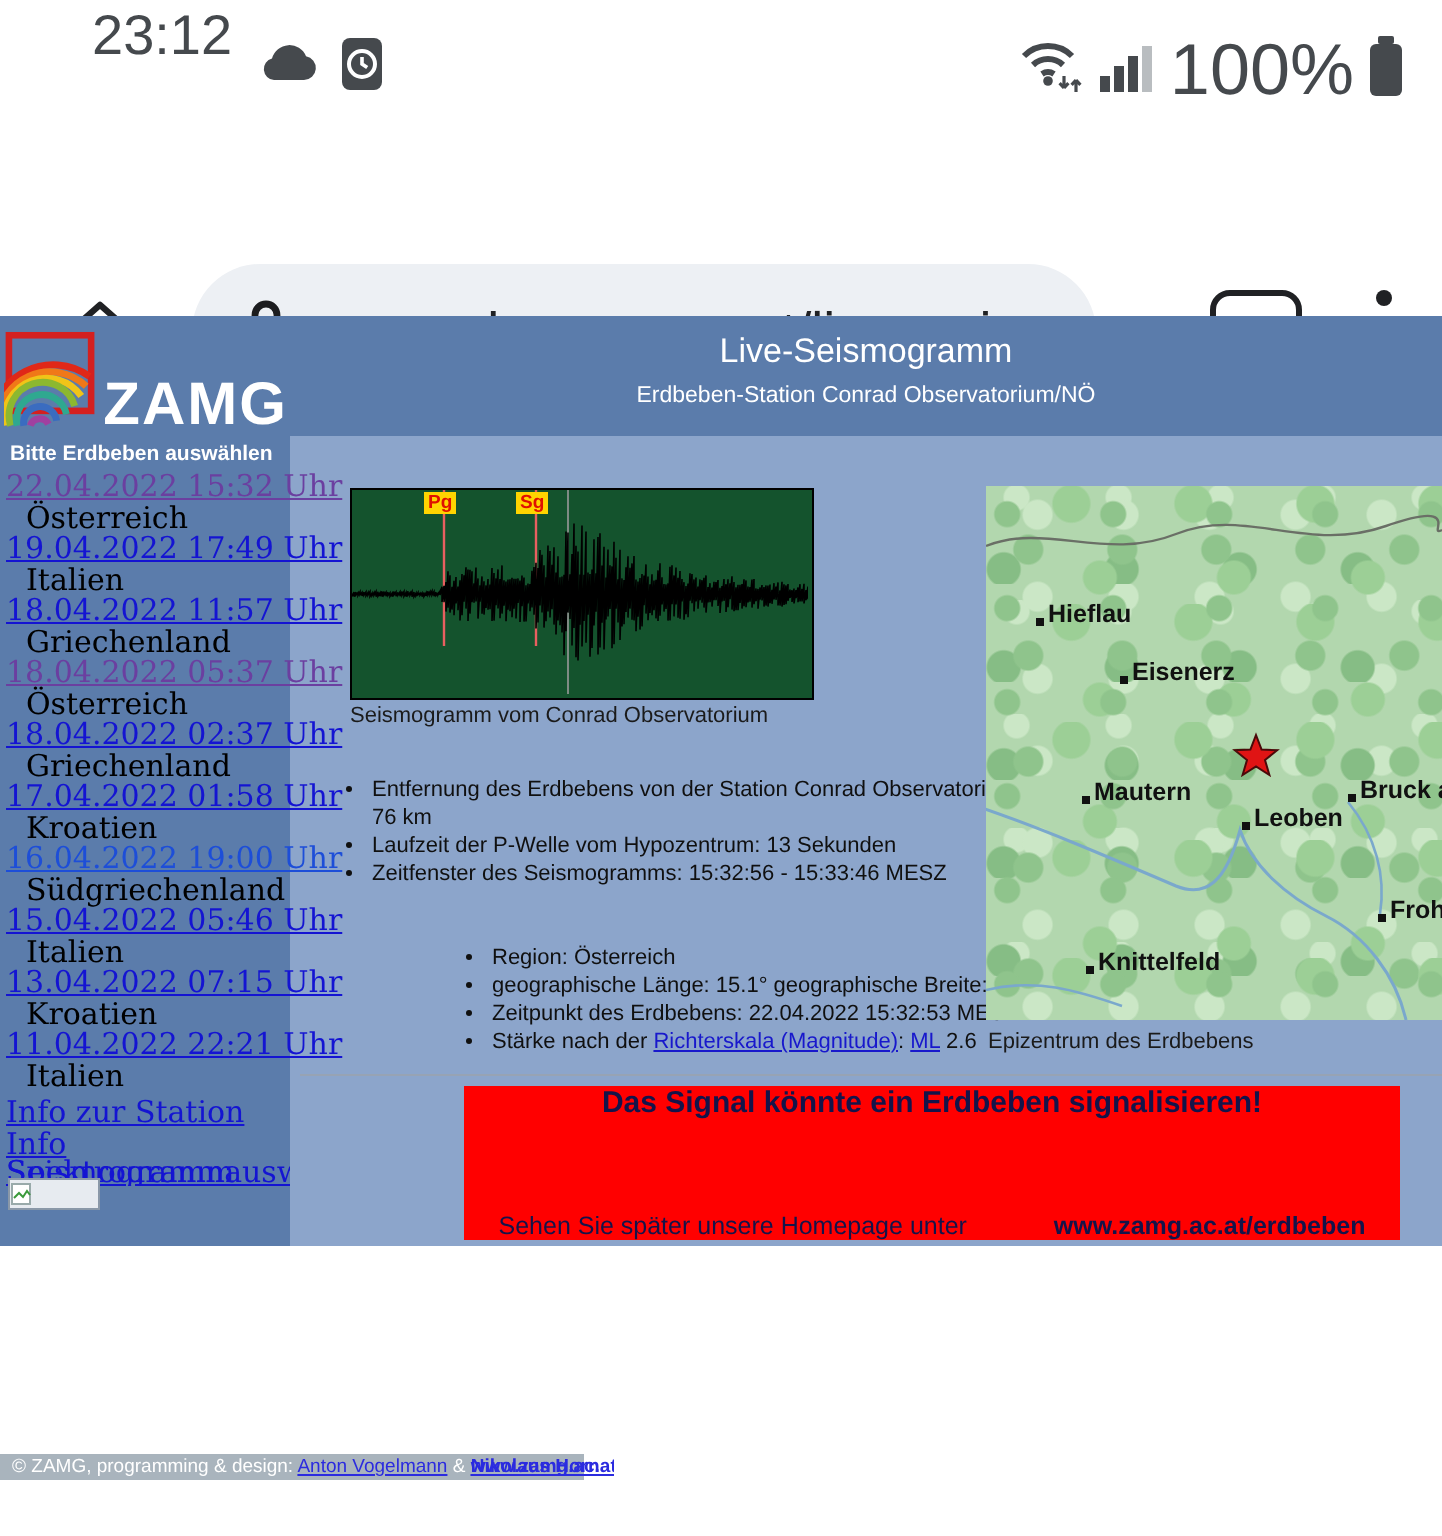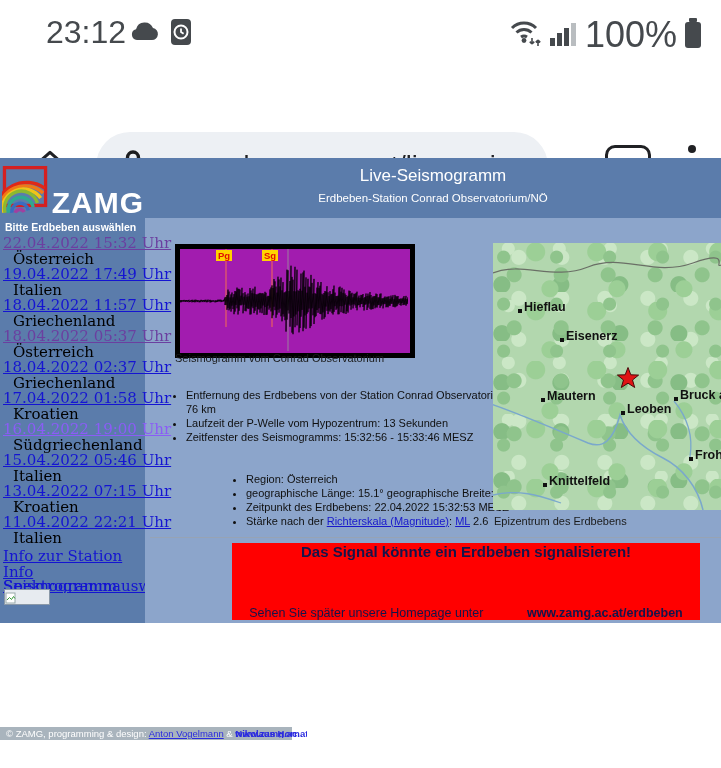--- a/index.html
+++ b/index.html
@@ -2,21 +2,21 @@
 <html><head>
 <meta charset="utf-8">
 <style>
   html,body{margin:0;padding:0;background:#fff;}
   .screen{position:relative;width:721px;height:768px;overflow:hidden;background:#fff;
           font-family:"Liberation Sans",sans-serif;}
   .abs{position:absolute;}
 
   
   .status-bar{left:0;top:0;width:721px;height:60px;background:#fff;color:#45494d;}
-  .status-time{left:46px;top:14px;font-size:32px;font-weight:400;color:#45494d;}
+  .status-time{left:46px;top:2px;font-size:28px;font-weight:400;color:#45494d;}
   .status-left-icons{left:128px;top:18px;display:flex;gap:10px;align-items:center;}
   .status-right{right:18px;top:14px;display:flex;gap:6px;align-items:center;}
   .status-batt-text{font-size:36px;color:#45494d;}
 
   
   .browser-bar{left:0;top:60px;width:721px;height:97px;background:#fff;}
   .home-btn{left:28px;top:86px;width:44px;height:44px;}
   .url-pill{left:96px;top:72px;width:452px;height:68px;background:#edf0f4;border-radius:34px;
             display:flex;align-items:center;padding:0 24px;box-sizing:border-box;overflow:hidden;}
   .url-text{font-size:27px;color:#202124;margin-left:18px;white-space:nowrap;overflow:hidden;}
@@ -40,21 +40,21 @@
   .q-link{display:block;font-size:15px;line-height:15.5px;text-decoration:underline;white-space:nowrap;padding-left:3px;}
   .q-place{display:block;font-size:15px;line-height:15.5px;color:#000;padding-left:13px;white-space:nowrap;}
   .sb-link{position:absolute;left:3px;font-family:"DejaVu Serif",serif;font-size:15px;
            color:#1414d2;text-decoration:underline;white-space:nowrap;}
   .sb-overlap{position:absolute;left:3px;width:142px;height:16px;overflow:hidden;}
   .sb-overlap span{position:absolute;left:0;top:0;font-family:"DejaVu Serif",serif;font-size:15px;
                    color:#1414d2;text-decoration:underline;white-space:nowrap;}
   .img-placeholder{left:4px;top:589px;width:44px;height:14px;background:#e7ebf0;border:1px solid #8a98a8;}
 
   
-  .seismo-box{left:175px;top:244px;width:230px;height:104px;background:#a21caf;border:5px solid #000000;}
+  .seismo-box{left:175px;top:244px;width:230px;height:104px;background:#14532d;border:1px solid #000000;}
   .seismo-caption{left:175px;top:352px;font-size:11px;color:#1b1b1b;}
   .phase-label{position:absolute;top:1px;background:#ffd400;color:#e01000;font-size:9.5px;font-weight:700;
                padding:0 2px;line-height:11px;}
   .bullets{color:#101010;font-size:11px;line-height:14px;margin:0;padding:0 0 0 14px;}
   .bullets li{margin:0;}
   .bullets a{color:#1818cc;text-decoration:underline;}
   .bullets1{left:172px;top:388px;width:340px;}
   .bullets2{left:232px;top:472px;width:300px;}
 
   
@@ -208,21 +208,21 @@
       </div>
       <div class="quake-item">
         <a class="q-link" style="color: rgb(20, 20, 210);">18.04.2022  02:37 Uhr</a>
         <span class="q-place">Griechenland</span>
       </div>
       <div class="quake-item">
         <a class="q-link" style="color: rgb(20, 20, 210);">17.04.2022  01:58 Uhr</a>
         <span class="q-place">Kroatien</span>
       </div>
       <div class="quake-item">
-        <a class="q-link" style="color: #8b5cf6;">16.04.2022  19:00 Uhr</a>
+        <a class="q-link" style="color: #1d4ed8;">16.04.2022  19:00 Uhr</a>
         <span class="q-place">Südgriechenland</span>
       </div>
       <div class="quake-item">
         <a class="q-link" style="color: rgb(20, 20, 210);">15.04.2022  05:46 Uhr</a>
         <span class="q-place">Italien</span>
       </div>
       <div class="quake-item">
         <a class="q-link" style="color: rgb(20, 20, 210);">13.04.2022  07:15 Uhr</a>
         <span class="q-place">Kroatien</span>
       </div>

